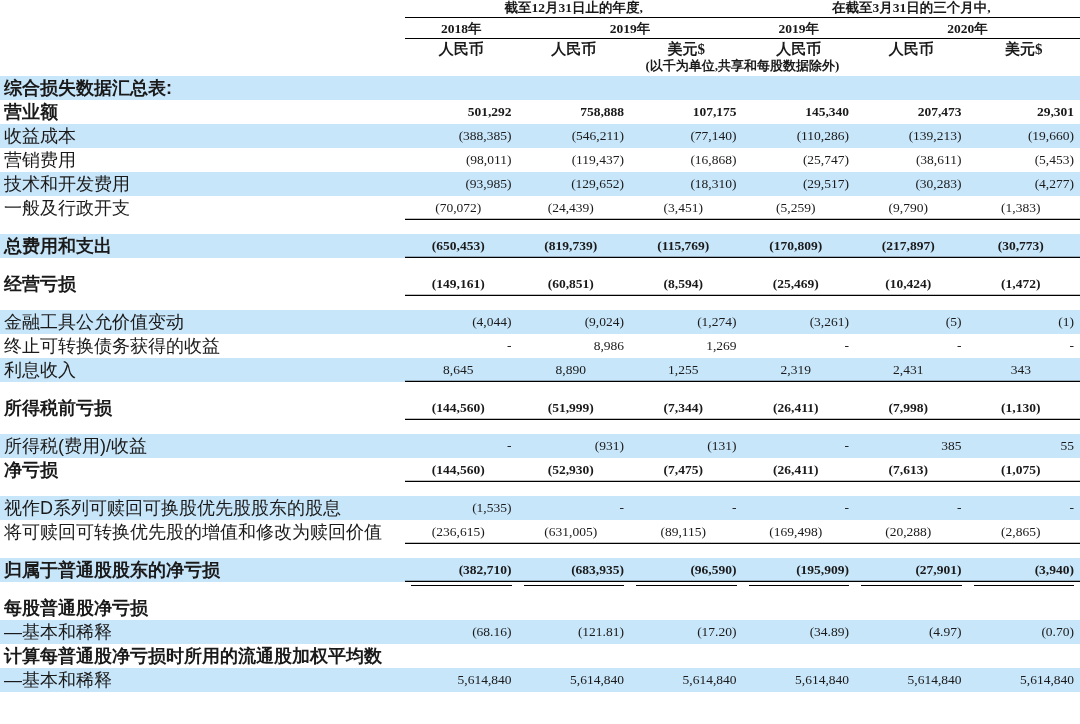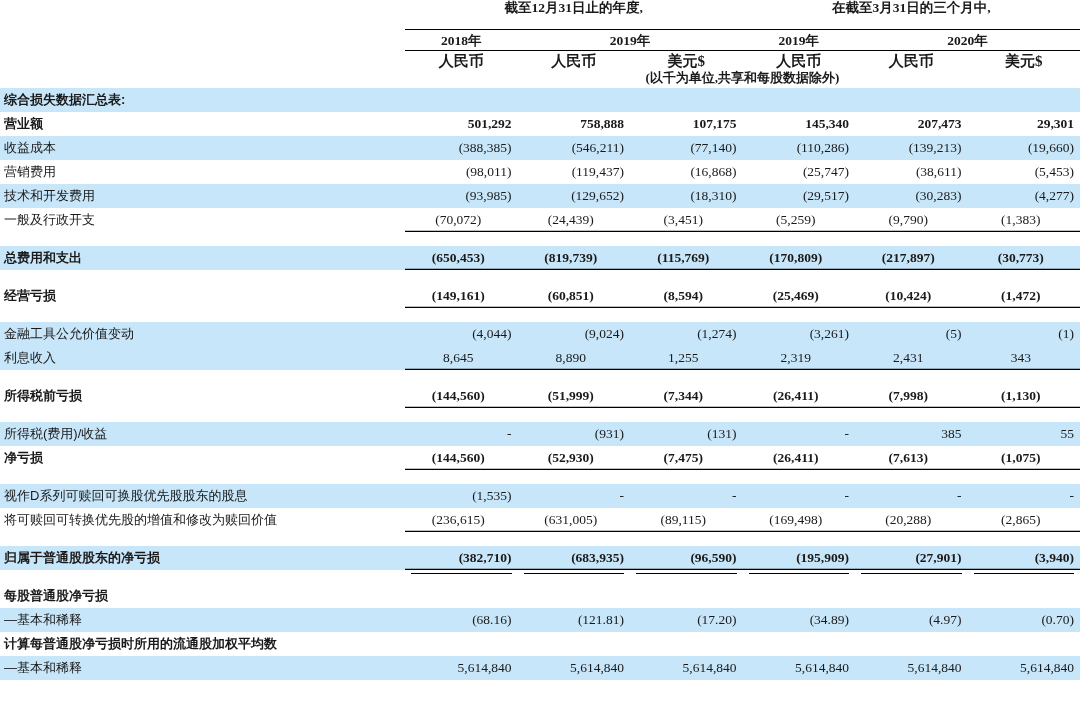--- a/index.html
+++ b/index.html
@@ -21,21 +21,21 @@
   table.fin col.lbl{width:405px;}
   table.fin col.num{width:112.5px;}
 
   td,th{padding:0;vertical-align:bottom;}
 
   
   .hdr-group{
     text-align:center;
     font-weight:bold;
     font-size:13.5px;
-    padding-bottom:14px;
+    padding-bottom:2px;
     border-bottom:1.3px solid #000;
   }
   .hdr-year{
     text-align:center;
     font-weight:bold;
     font-size:13.5px;
     padding-top:3px;
     padding-bottom:2px;
     border-bottom:1.3px solid #000;
   }
@@ -56,21 +56,21 @@
   }
 
   
   tr.r td{height:24px;line-height:24px;}
   tr.spacer td{height:14px;line-height:14px;}
 
   .lbl{
     padding-left:4px;
     white-space:nowrap;
     font-family:"Liberation Sans","DejaVu Sans",sans-serif;
-    font-size:13px;
+    font-size:18px;
   }
   .lbl.b{font-weight:bold;}
   .num{
     text-align:right;
     padding-right:6px;
     white-space:nowrap;
     font-variant-numeric:tabular-nums;
   }
   .num.b{font-weight:bold;}
 
@@ -240,20 +240,29 @@
         </tr>
         <tr class="r blue">
           <td class="lbl">金融工具公允价值变动</td>
           <td class="num">(4,044)</td>
           <td class="num">(9,024)</td>
           <td class="num">(1,274)</td>
           <td class="num">(3,261)</td>
           <td class="num">(5)</td>
           <td class="num">(1)</td>
         </tr>
+        <tr class="r white">
+          <td class="lbl">终止可转换债务获得的收益</td>
+          <td class="num">-</td>
+          <td class="num">8,986</td>
+          <td class="num">1,269</td>
+          <td class="num">-</td>
+          <td class="num">-</td>
+          <td class="num">-</td>
+        </tr>
         <tr class="r blue">
           <td class="lbl">利息收入</td>
           <td class="num ul">8,645</td>
           <td class="num ul">8,890</td>
           <td class="num ul">1,255</td>
           <td class="num ul">2,319</td>
           <td class="num ul">2,431</td>
           <td class="num ul">343</td>
         </tr>
         <tr class="spacer white">

